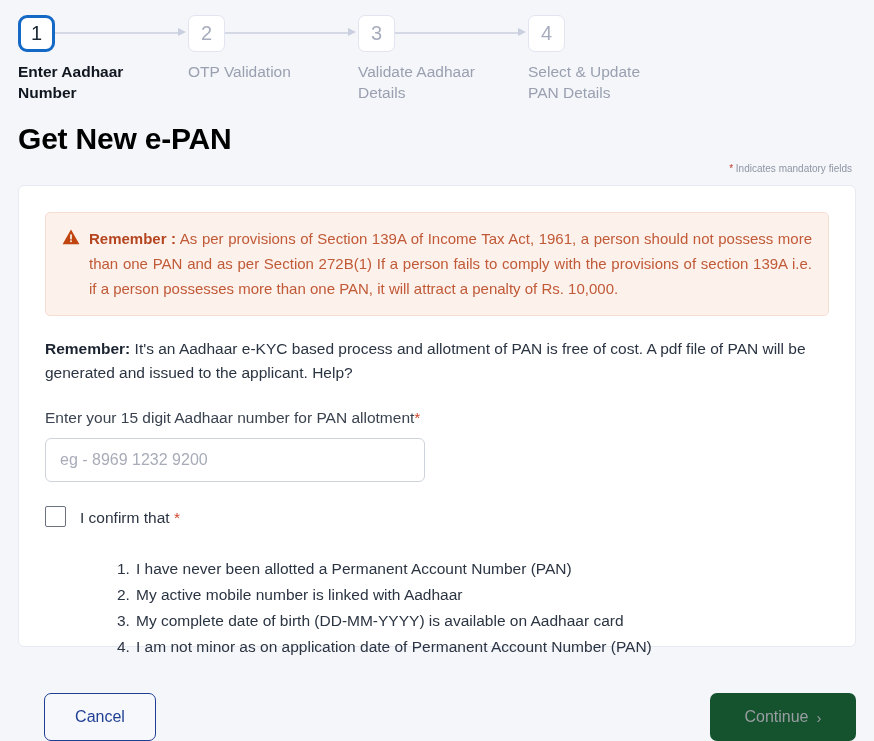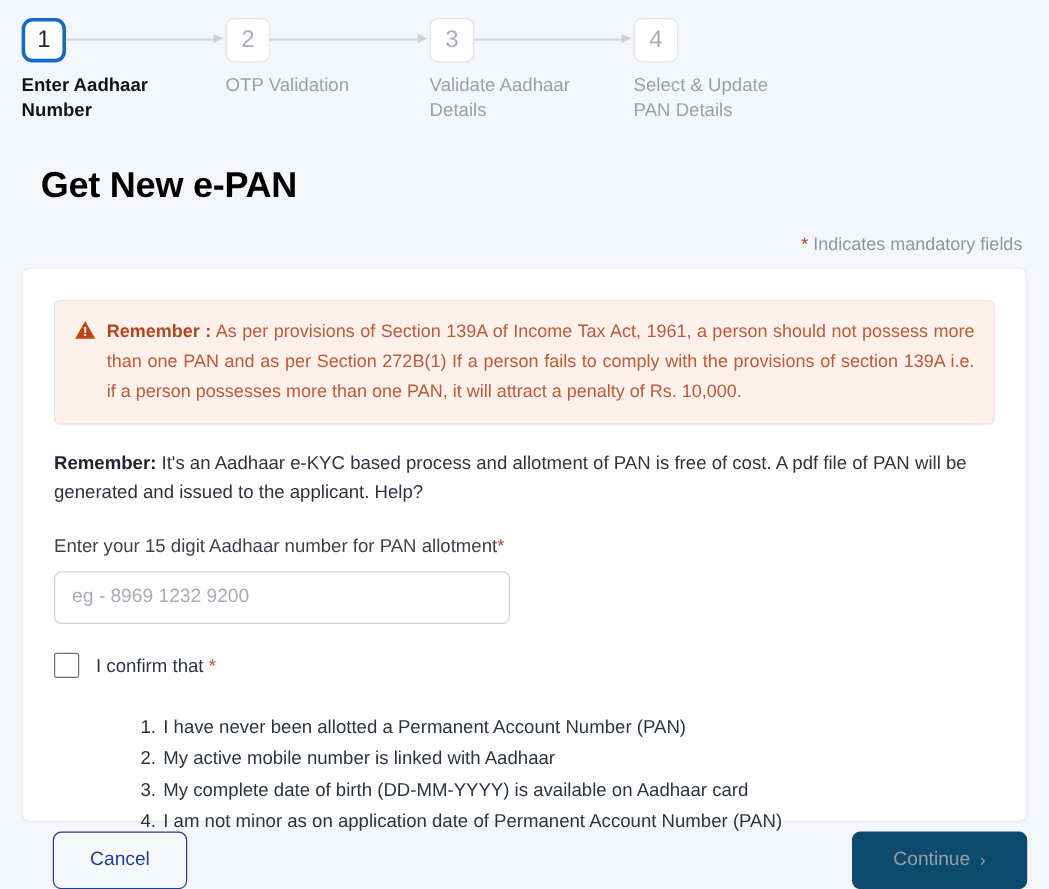--- a/index.html
+++ b/index.html
@@ -96,27 +96,27 @@
     color: #10161f;
     font-weight: bold;
   }
 
   
   .title {
     font-size: 30px;
     font-weight: bold;
     color: #000000;
     letter-spacing: -0.2px;
-    margin: 16px;
+    margin: 0;
     padding-top: 17px;
     line-height: 36px;
   }
   .mandatory-note {
     text-align: right;
-    font-size: 15px;
+    font-size: 10px;
     color: #8f95a3;
     padding-top: 6px;
     padding-right: 4px;
   }
   .mandatory-note .star {
     color: #c0392b;
   }
 
   
   .card {
@@ -246,21 +246,21 @@
     border-radius: 7px;
     color: #1f3f94;
     font-size: 16px;
     font-family: "Liberation Sans", sans-serif;
     cursor: pointer;
   }
   .btn-continue {
     width: 146px;
     height: 48px;
     box-sizing: border-box;
-    background: #0c4a6e;
+    background: #14532d;
     border: none;
     border-radius: 7px;
     color: #9a9da3;
     font-size: 16px;
     font-family: "Liberation Sans", sans-serif;
     display: flex;
     align-items: center;
     justify-content: center;
     gap: 8px;
   }

